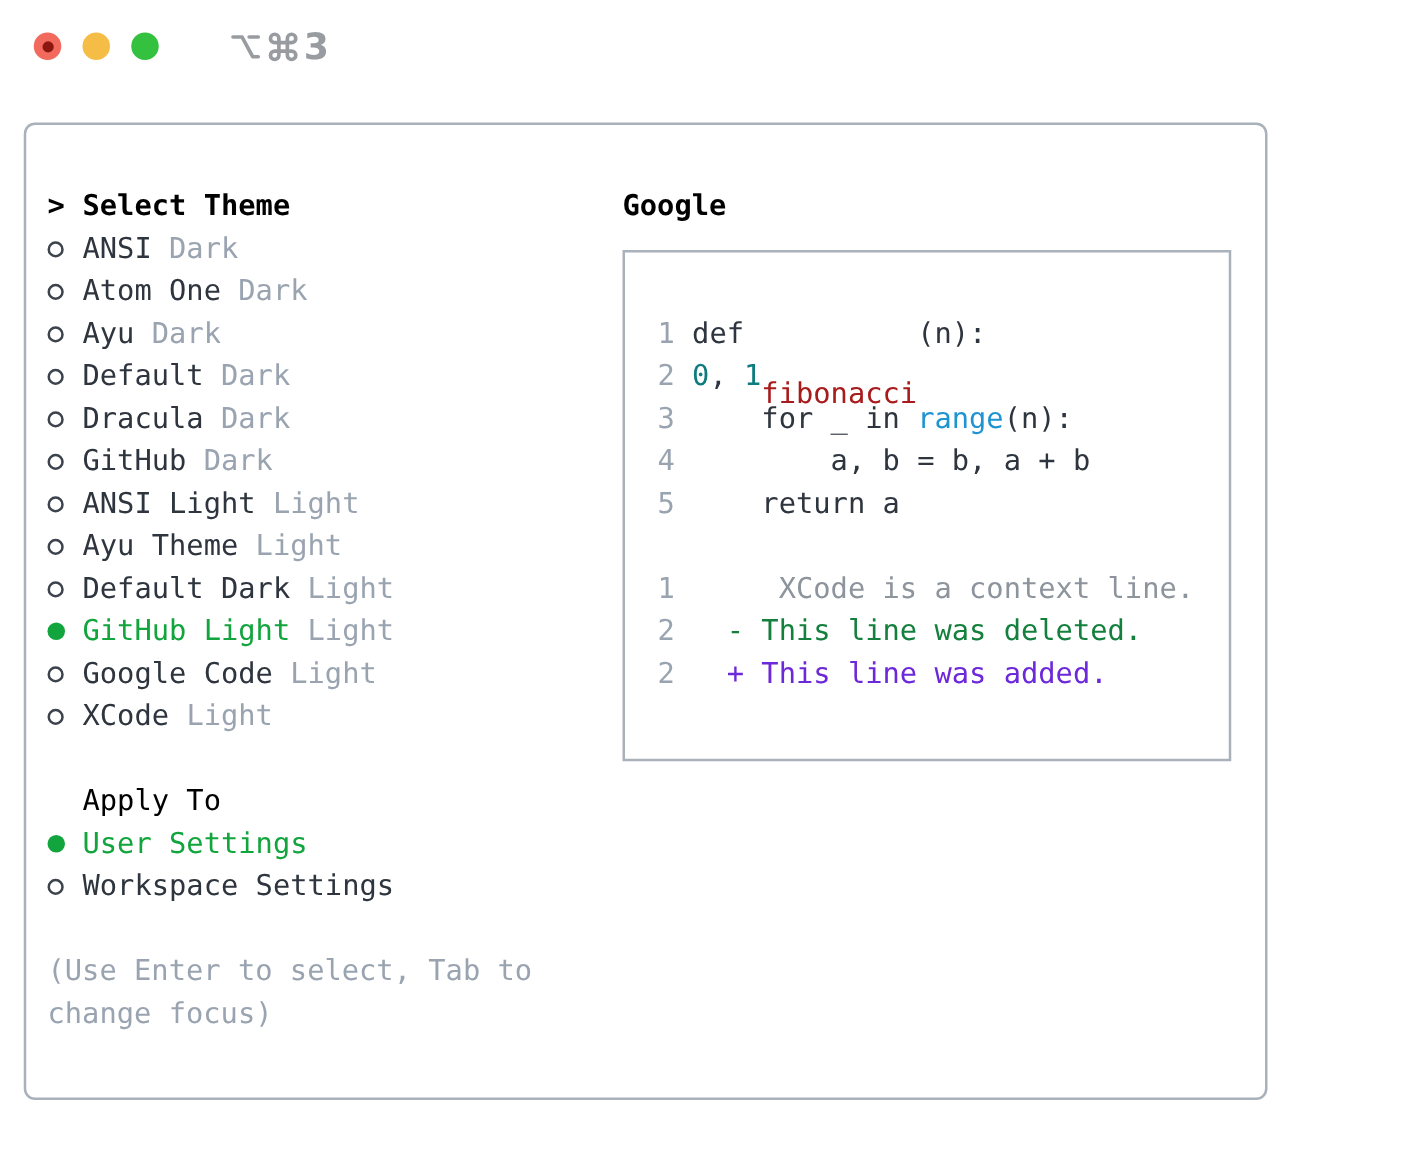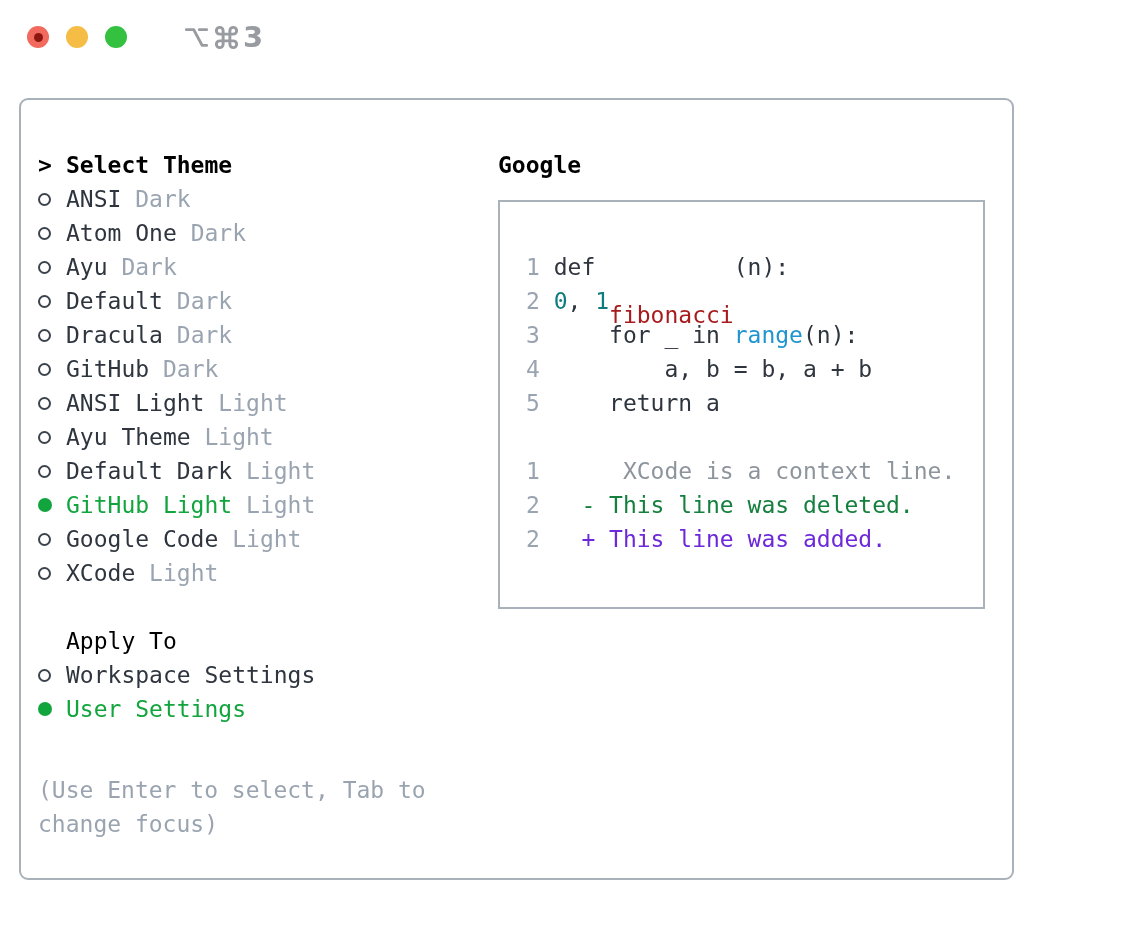--- a/index.html
+++ b/index.html
@@ -33,21 +33,21 @@
   .row.spacer { height:34px; }
   .marker { width:28px; flex:0 0 28px; display:flex; align-items:center; }
   .arrow { font-weight:bold; color:#000; }
   .ring { width:13px; height:13px; border:2px solid #3c434c; border-radius:50%; }
   .dot  { width:14px; height:14px; border-radius:50%; background:#12a53e; }
   .hdr { font-weight:bold; color:#000; }
   .subhdr { color:#000; }
   .name { white-space:pre; }
   .variant { color:#9aa4b1; white-space:pre; }
   .sel .name { color:#12a53e; }
-  .hint { color:#9aa4b1; width:436px; margin-top:13px; }
+  .hint { color:#9aa4b1; width:436px; margin-top:0; }
 
   
   .preview-title { font-weight:bold; color:#000; height:34px; }
   .preview-box { margin-top:18px; width:487px; height:409px; border:2px solid #a9b1ba;
                  padding:48px 0 0 26px; background:#fff; }
   .crow { display:flex; height:34px; white-space:pre; }
   .ln { display:inline-block; width:2ch; color:#9aa4b1; white-space:pre; }
   .tok { white-space:pre; }
   .tok-fn   { color:#a81b1d;margin-top:48px; }
   .tok-num  { color:#0e7c7e; }
@@ -191,31 +191,31 @@
           <span class="name">&nbsp;</span>
           <span class="variant">Light</span>
       </div>
 
       <div class="row spacer"></div>
 
       <div class="row">
         <span class="marker"></span>
         <span class="subhdr">Apply To</span>
       </div>
+      <div class="row sel">
+        <span class="marker">
+            <span class="dot"></span>
+          </span>
+        <span class="name">User Settings</span>
+      </div>
       <div class="row">
         <span class="marker">
             <span class="ring"></span>
           </span>
         <span class="name">Workspace Settings</span>
-      </div>
-      <div class="row sel">
-        <span class="marker">
-            <span class="dot"></span>
-          </span>
-        <span class="name">User Settings</span>
       </div>
 
       <div class="row spacer"></div>
 
       <div class="hint">(Use Enter to select, Tab to change focus)</div>
     </div>
 
     <div class="right-col">
       <div class="preview-title">Google</div>
 

